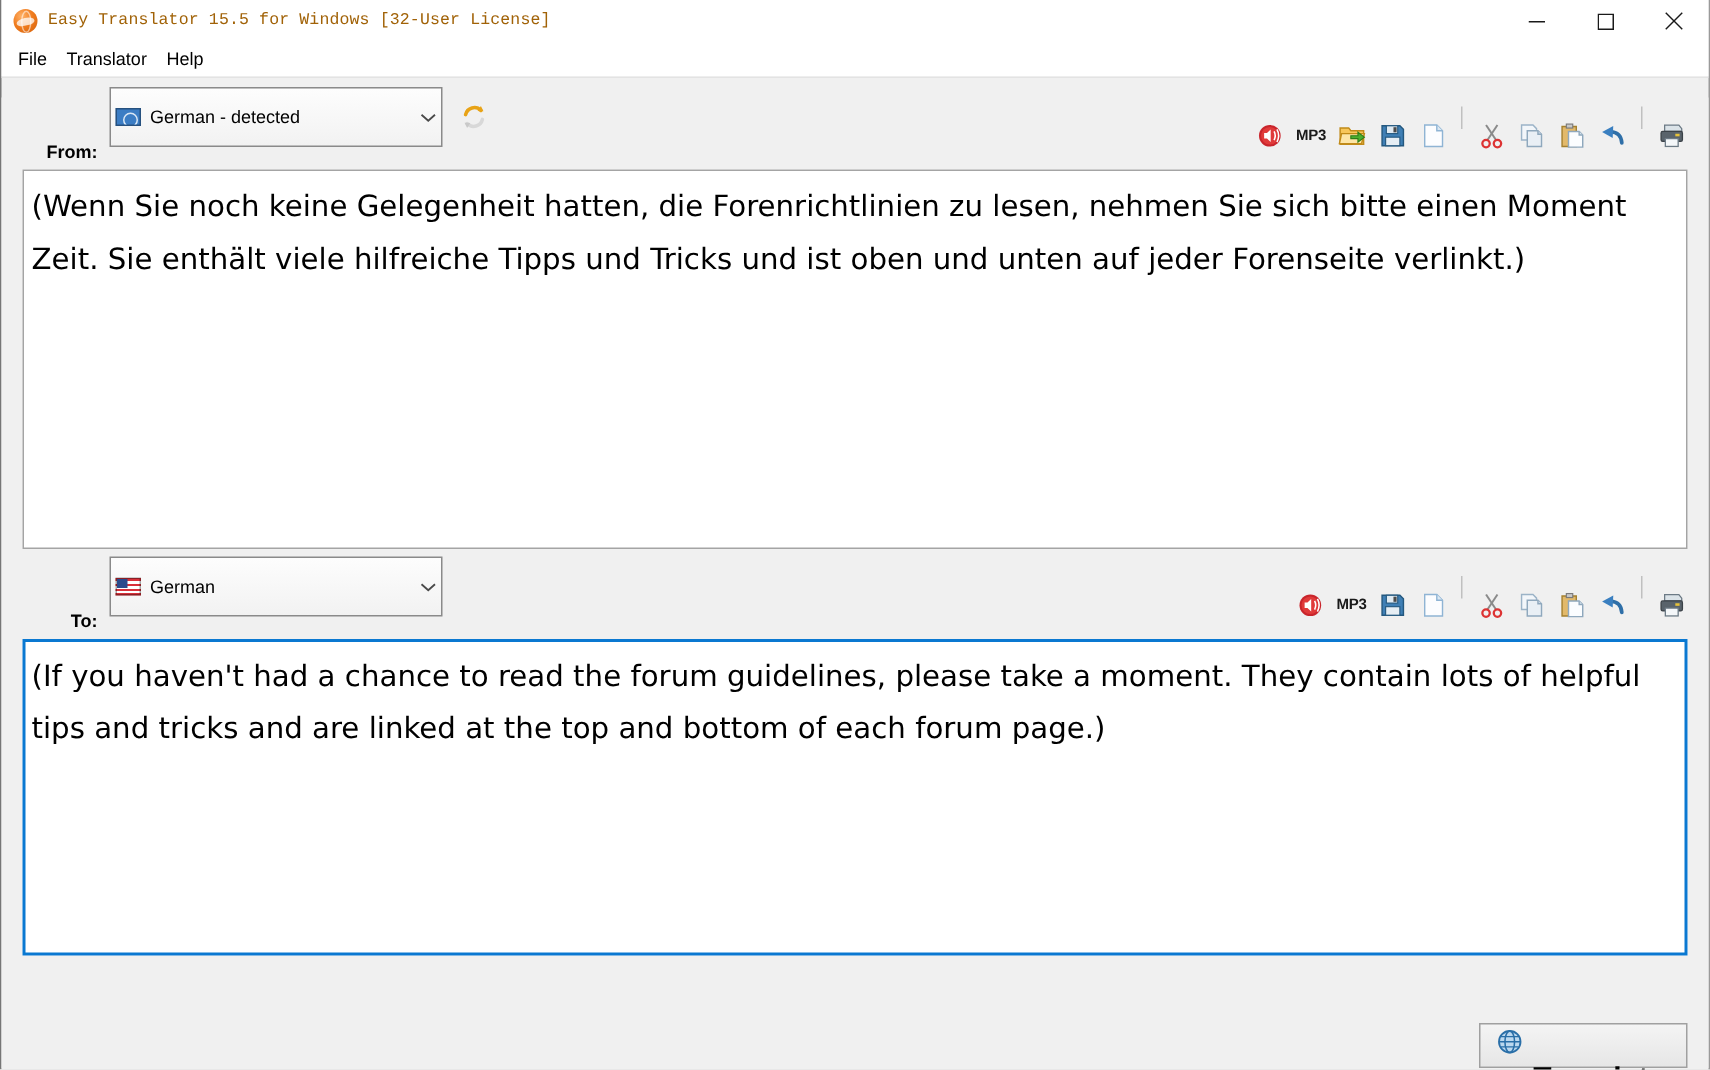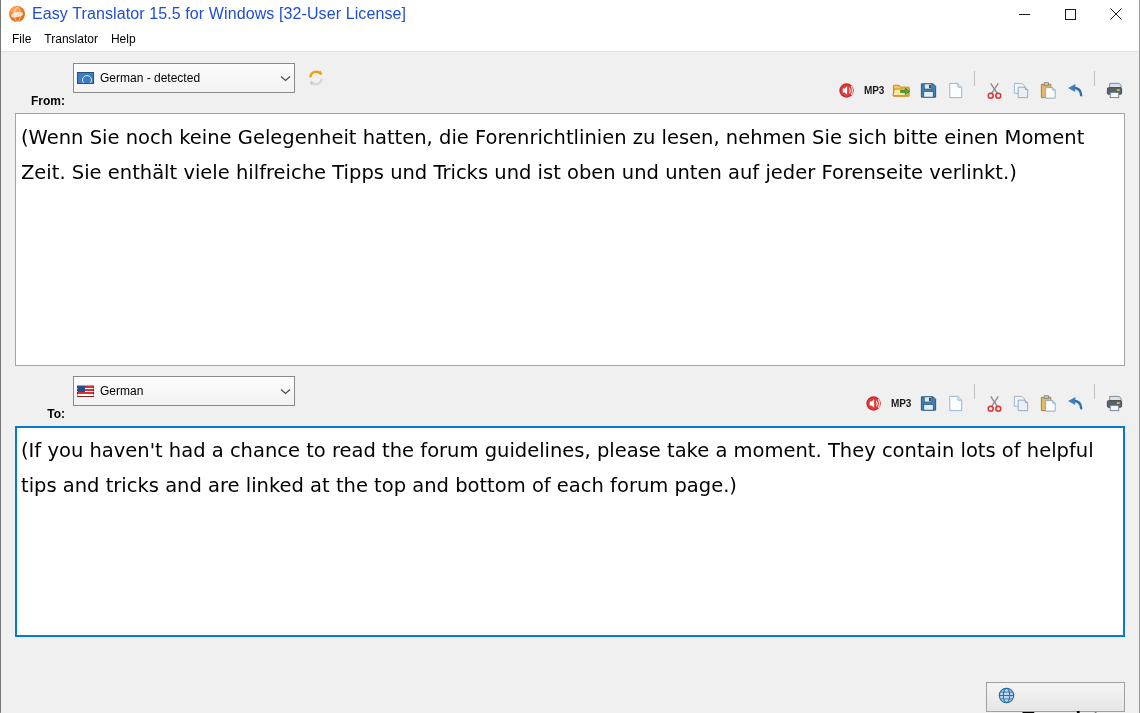--- a/index.html
+++ b/index.html
@@ -57,24 +57,25 @@
   }
   .app-icon::after {
     content: "";
     position: absolute;
     left: 5px; top: 1px;
     width: 5px; height: 13px;
     border: 1px solid rgba(255,255,255,.55);
     border-radius: 50%;
   }
   .title-text {
-    font-size: 16px;
-    color: #1d4ed8;
+    font-size: 11px;
+    color: #a16207;
     white-space: nowrap;
     letter-spacing: .1px;
+    font-family: Liberation Mono, monospace;
   }
   .win-buttons { display: flex; height: 28px; }
   .win-btn {
     width: 46px; height: 28px;
     display: flex; align-items: center; justify-content: center;
     background: transparent;
     border: none;
     cursor: default;
   }
   .win-btn svg { display: block; }
@@ -128,21 +129,21 @@
     color: #000;
     width: 58px;
     text-align: right;
     padding-right: 8px;
     flex: none;
     margin-top: 45px;
   }
 
   .combo {
     width: 222px;
-    height: 30px;
+    height: 40px;
     background: linear-gradient(#fdfdfd, #f2f2f2);
     border: 1px solid #8a8a8a;
     display: flex;
     align-items: center;
     padding: 0 0 0 3px;
     position: relative;
     flex: none;
     cursor: default;
   }
   .combo-flag {

